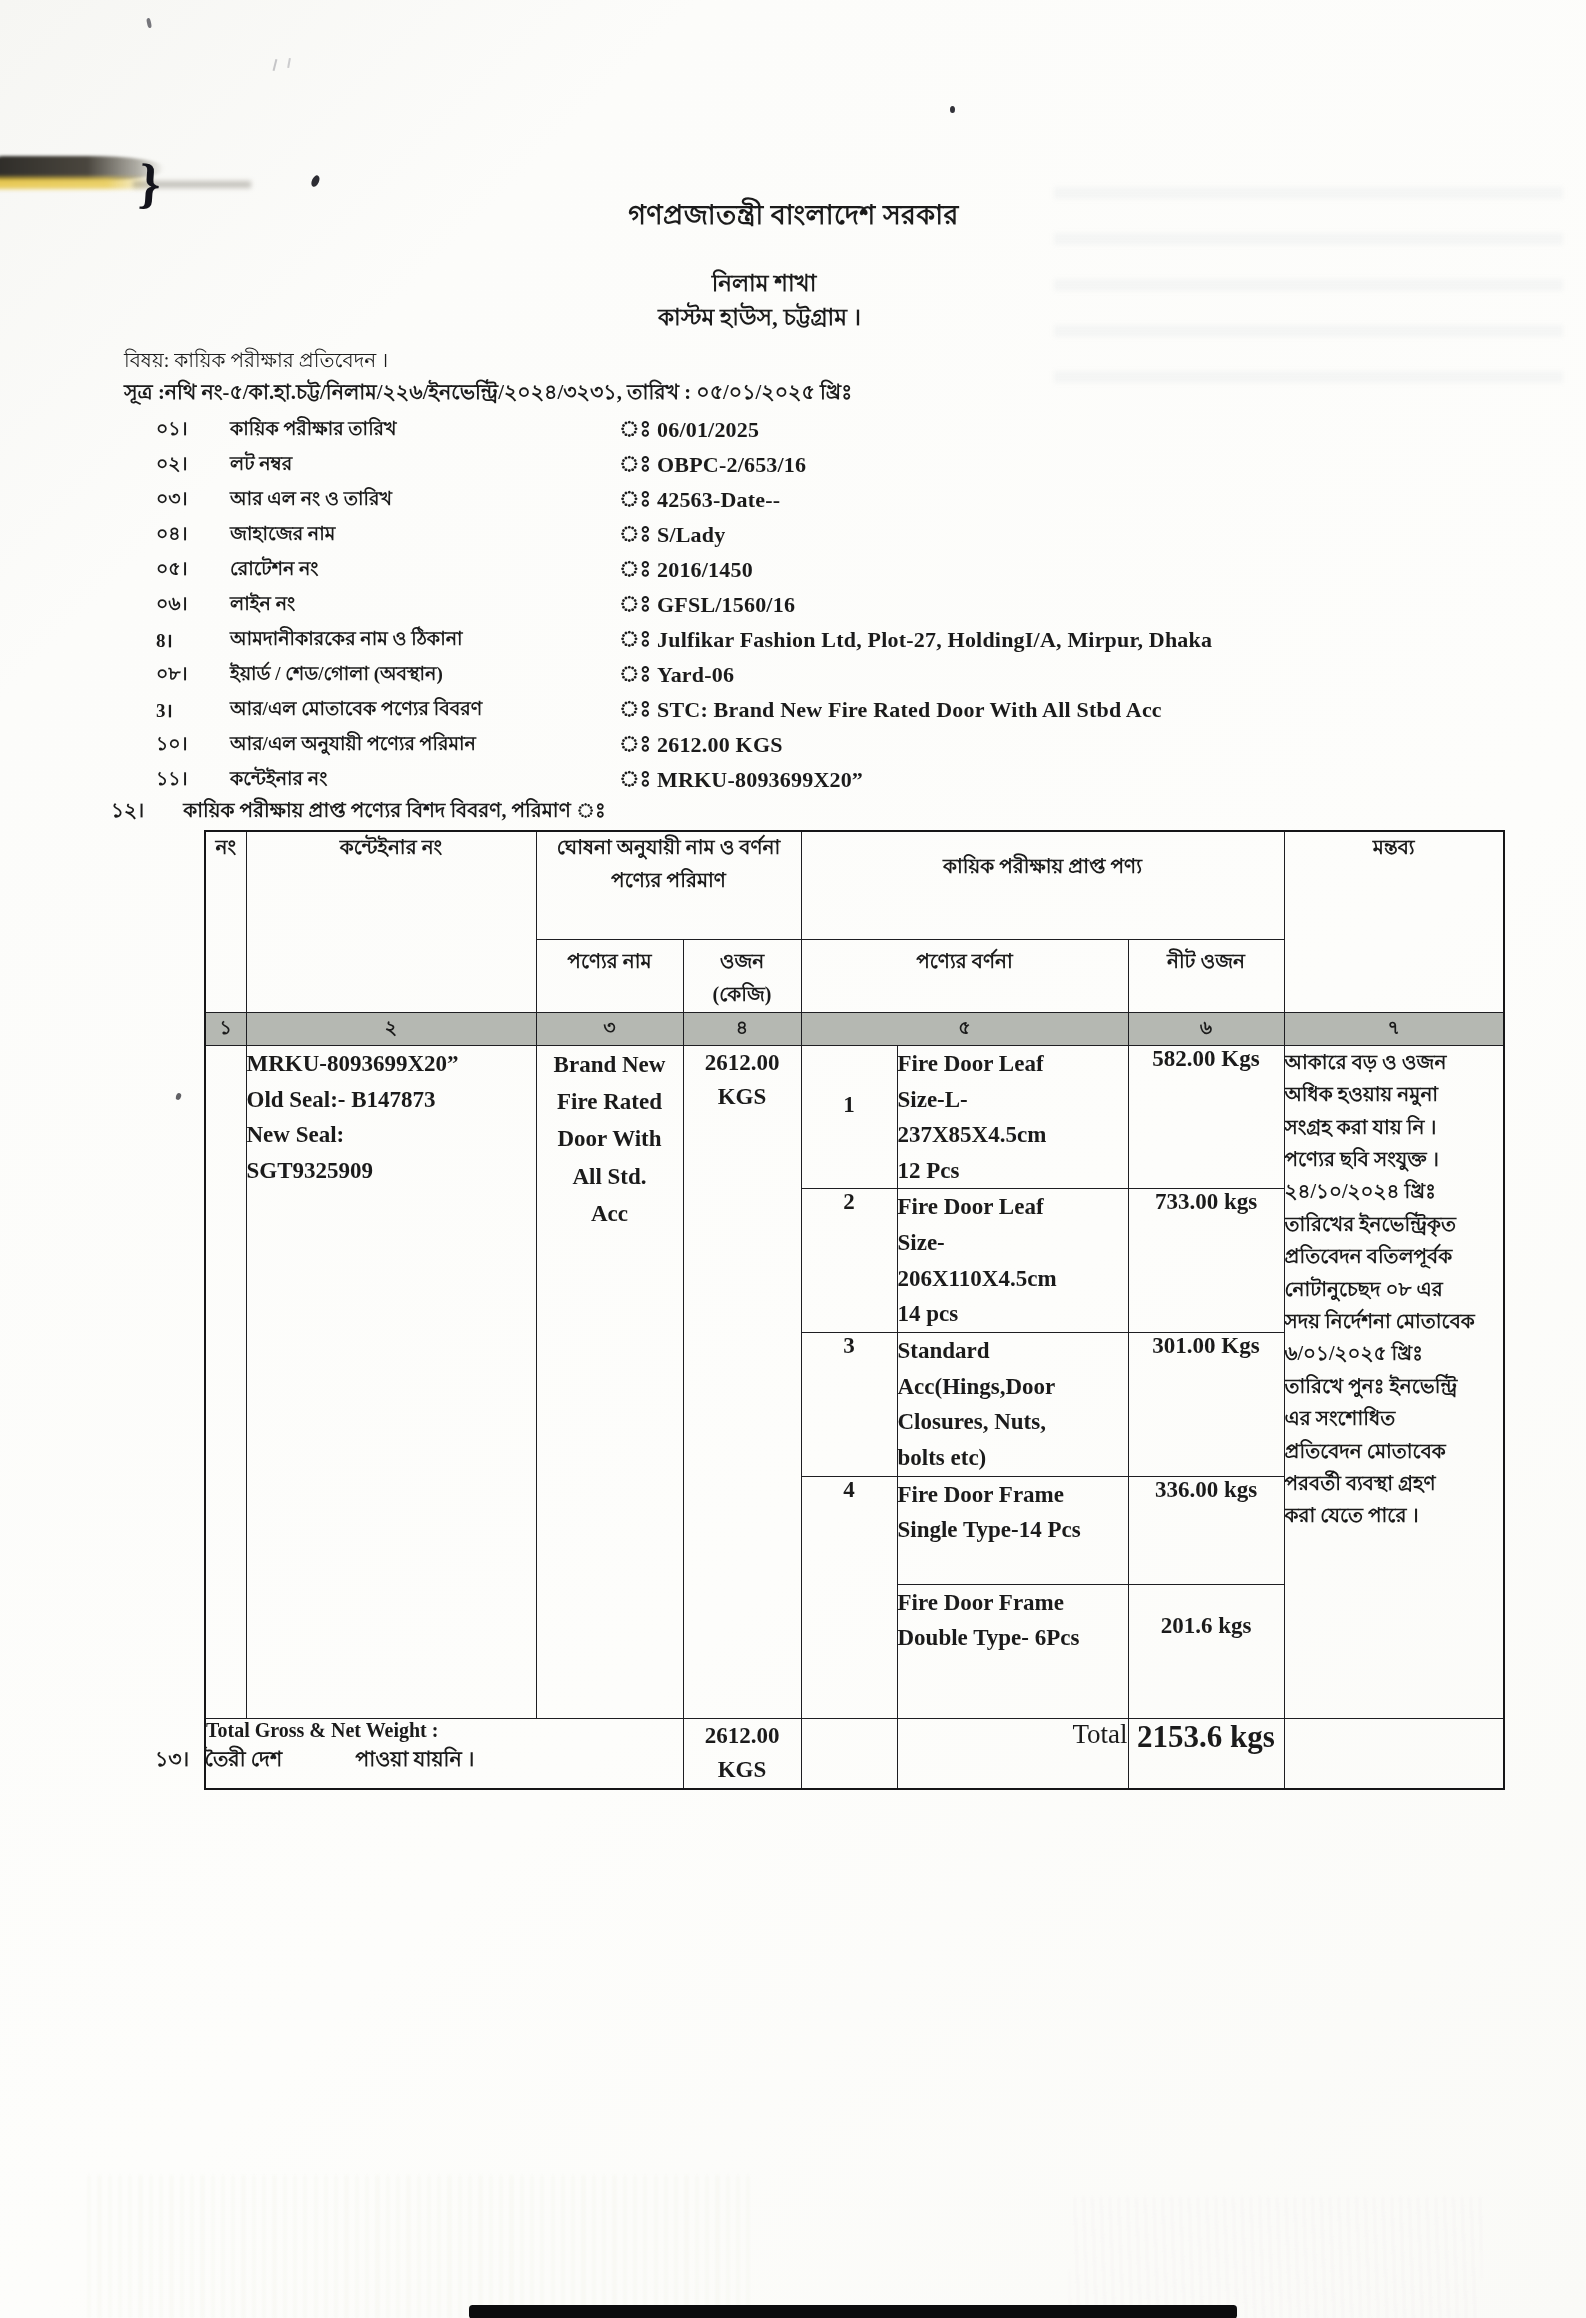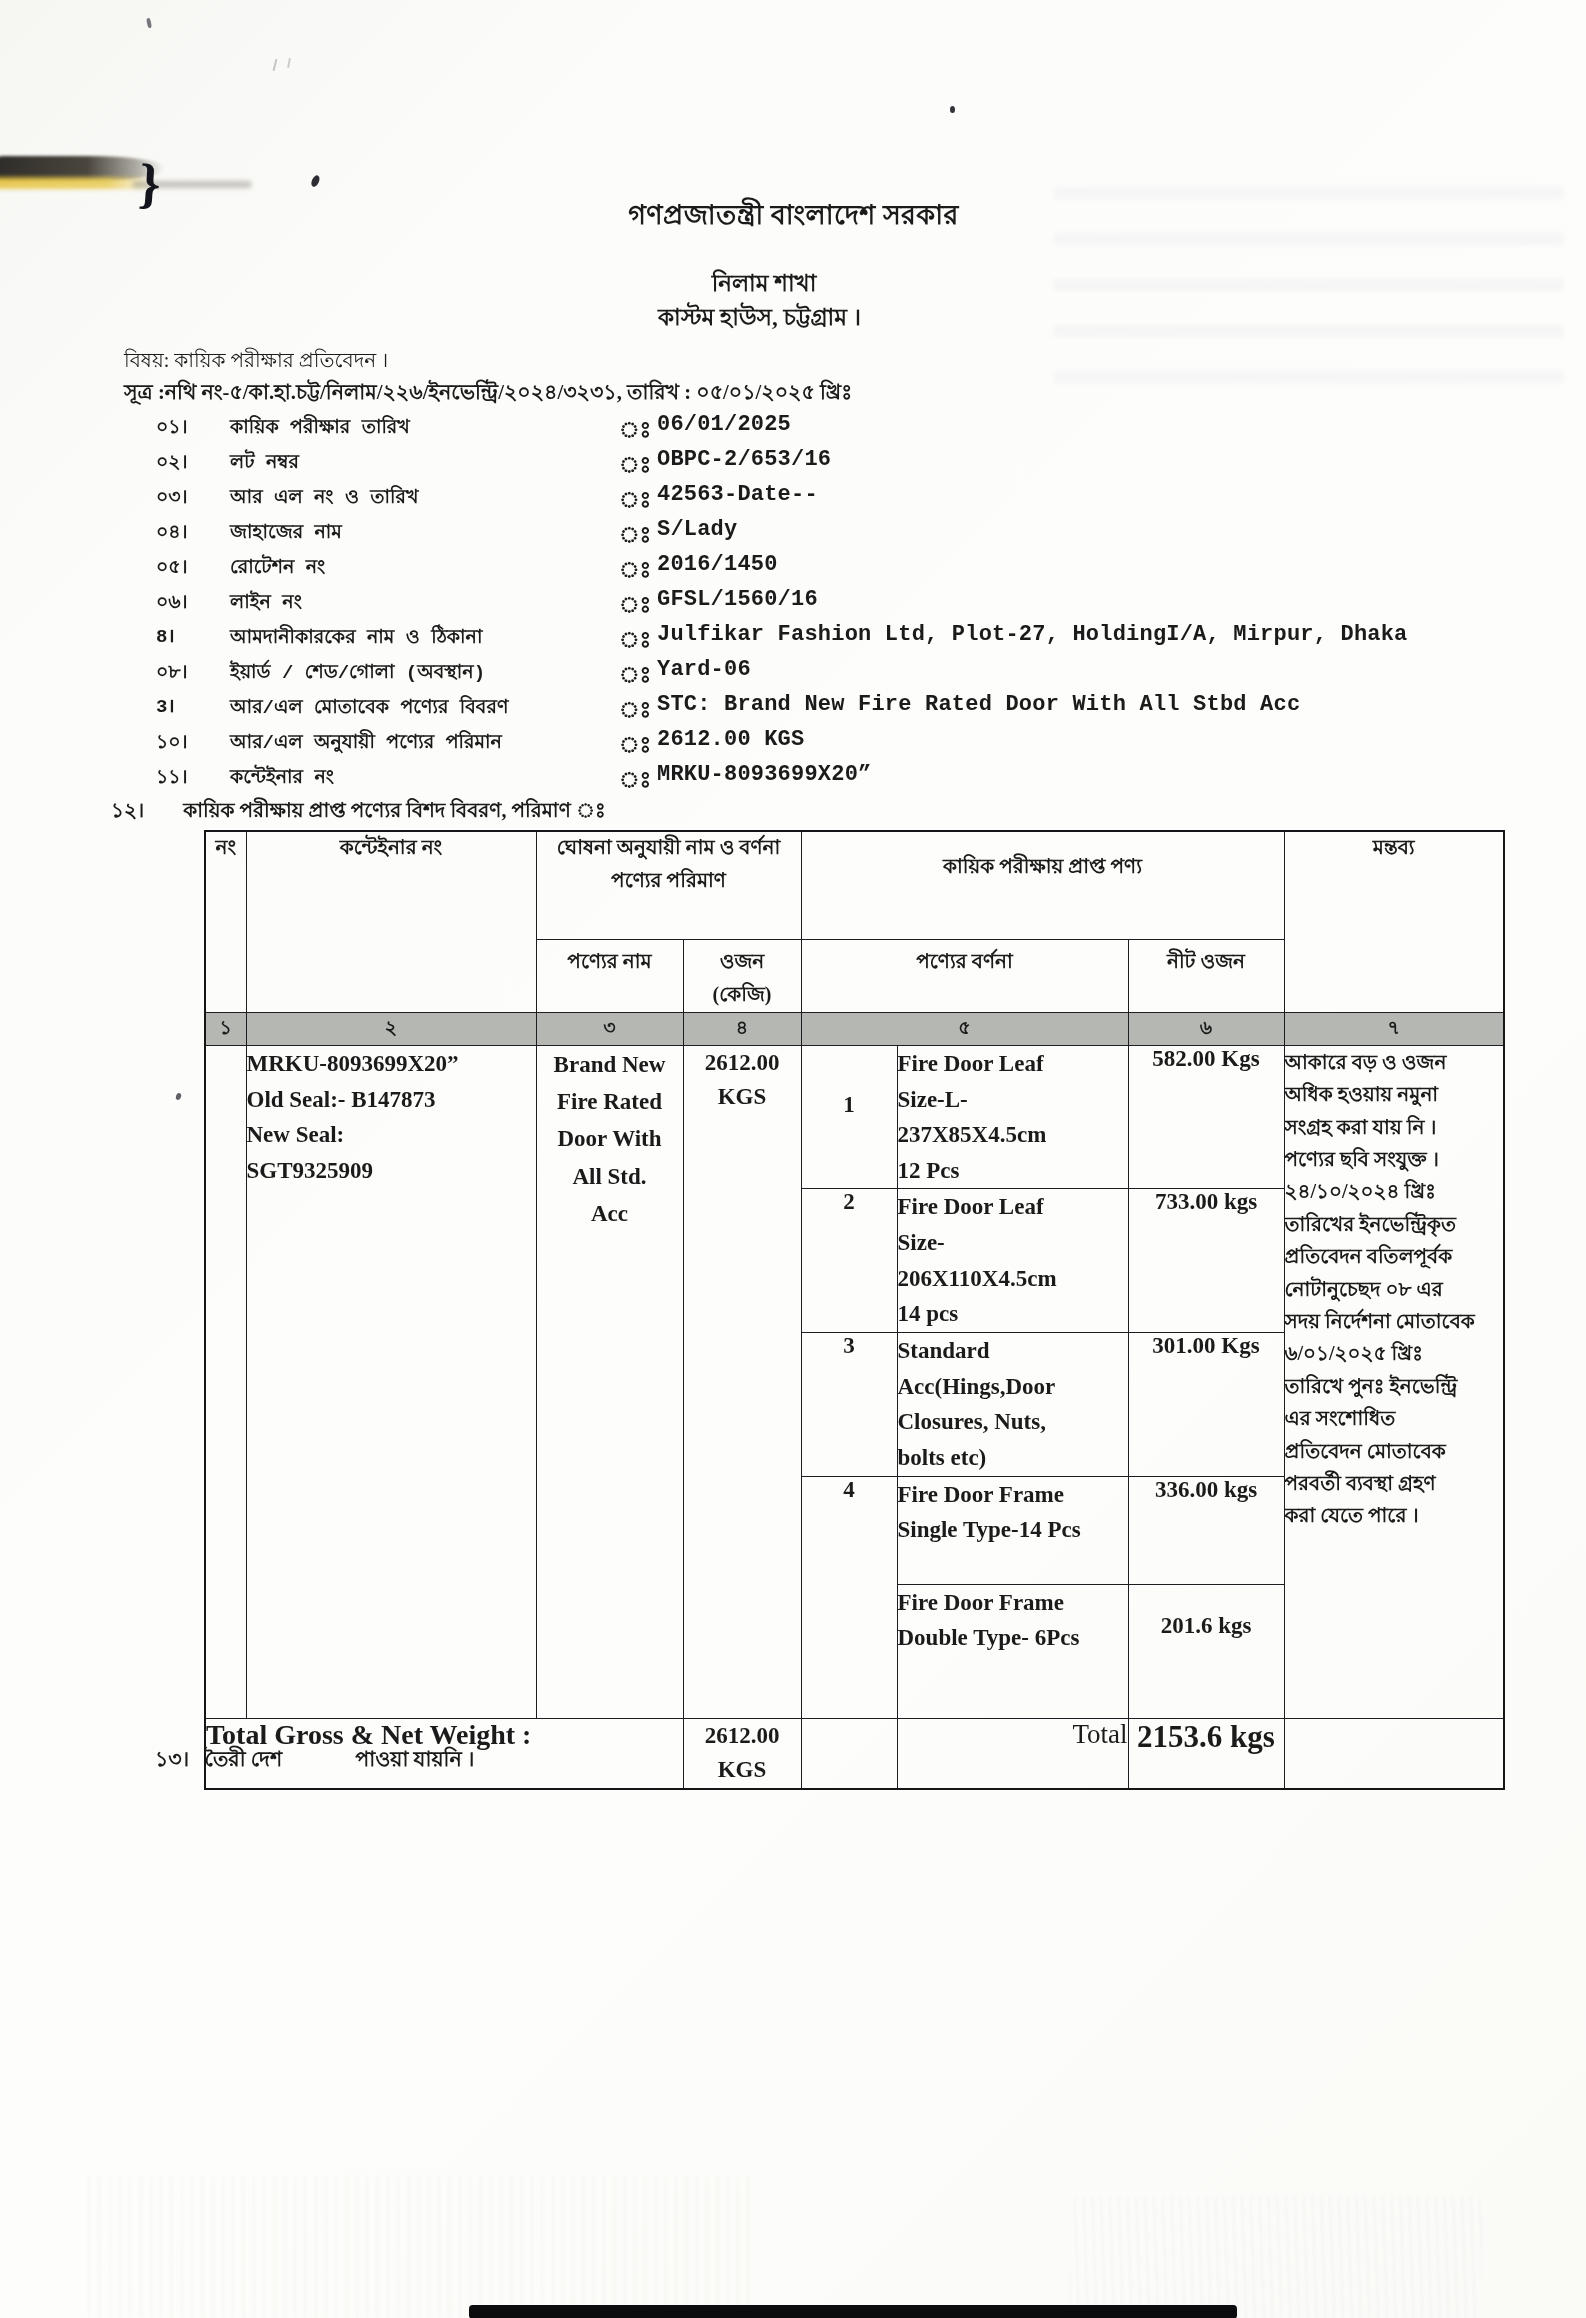--- a/index.html
+++ b/index.html
@@ -50,21 +50,21 @@
   .hdr1{position:absolute;left:0;top:194px;width:100%;text-align:center;
     font-size:27px;font-weight:700;letter-spacing:0.4px;}
   .hdr2{position:absolute;left:0;top:265px;width:100%;text-align:center;
     font-size:23px;font-weight:700;transform:translateX(-29.5px);}
   .hdr3{position:absolute;left:0;top:299px;width:100%;text-align:center;
     font-size:23px;font-weight:700;transform:translateX(-34px);}
   .subject{position:absolute;left:124px;top:345px;font-size:20px;font-weight:400;}
   .source{position:absolute;left:124px;top:377px;font-size:20.6px;font-weight:700;}
   
   .fields{position:absolute;left:156px;top:412px;width:1327px;}
-  .fieldrow{display:flex;align-items:flex-start;height:35px;font-family:Liberation Mono, monospace;}
+  .fieldrow{display:flex;align-items:center;height:35px;}
   .fno{width:74px;font-size:19px;font-weight:700;flex:0 0 auto;}
   .flabel{width:389px;font-size:19px;font-weight:700;flex:0 0 auto;}
   .fsep{width:38px;font-size:22px;font-weight:700;flex:0 0 auto;}
   .fvalue{font-size:22px;font-weight:700;letter-spacing:0.2px;}
   
   .item12{position:absolute;left:111px;top:795px;font-size:20px;font-weight:700;}
   .item12 .t{margin-left:34px;}
   
   table.main{position:absolute;left:204px;top:830px;border-collapse:collapse;
     table-layout:fixed;width:1300px;}
@@ -79,21 +79,21 @@
     text-align:center;vertical-align:middle;}
   td.cont{padding:11.8px 5.9px 0 25px;font-size:23px;font-weight:600;line-height:1.55;text-align:left;}
   td.decl{padding-top:10.3px;font-size:23px;font-weight:600;line-height:1.62;text-align:center;}
   td.dwt{padding-top:10.3px;font-size:23px;font-weight:600;line-height:1.5;text-align:center;}
   td.sn{font-size:23px;font-weight:600;text-align:center;padding-top:16px;}
   td.sn.mid{padding-top:46px;}
   td.desc{padding:8.8px 4.4px 0 32px;font-size:23px;font-weight:600;line-height:1.55;text-align:left;}
   td.wt{font-size:23px;font-weight:600;text-align:center;padding-top:49px;}
   td.wt.sm{padding-top:28px;}
   td.remarks{padding:11.8px 4.4px 0 14.7px;font-size:20px;font-weight:600;line-height:1.62;text-align:left;}
-  td.totlabel{font-size:28px;font-weight:700;padding:14.7px 0 0 28px;text-align:left;}
+  td.totlabel{font-size:20px;font-weight:700;padding:14.7px 0 0 28px;text-align:left;}
   td.totwt{font-size:23px;font-weight:600;text-align:center;padding-top:8.8px;line-height:1.5;}
   td.totword{font-size:27px;font-weight:400;text-align:right;padding:10.3px 20.6px 0 0;}
   td.totnet{font-size:31px;font-weight:600;text-align:center;padding-top:10.3px;}
   
   .item13{position:absolute;left:155px;top:1744px;font-size:20.6px;font-weight:700;}
   .item13 .l{margin-left:10.3px;}
   .item13 .v{margin-left:68px;}
 </style>
 </head>
 <body>

